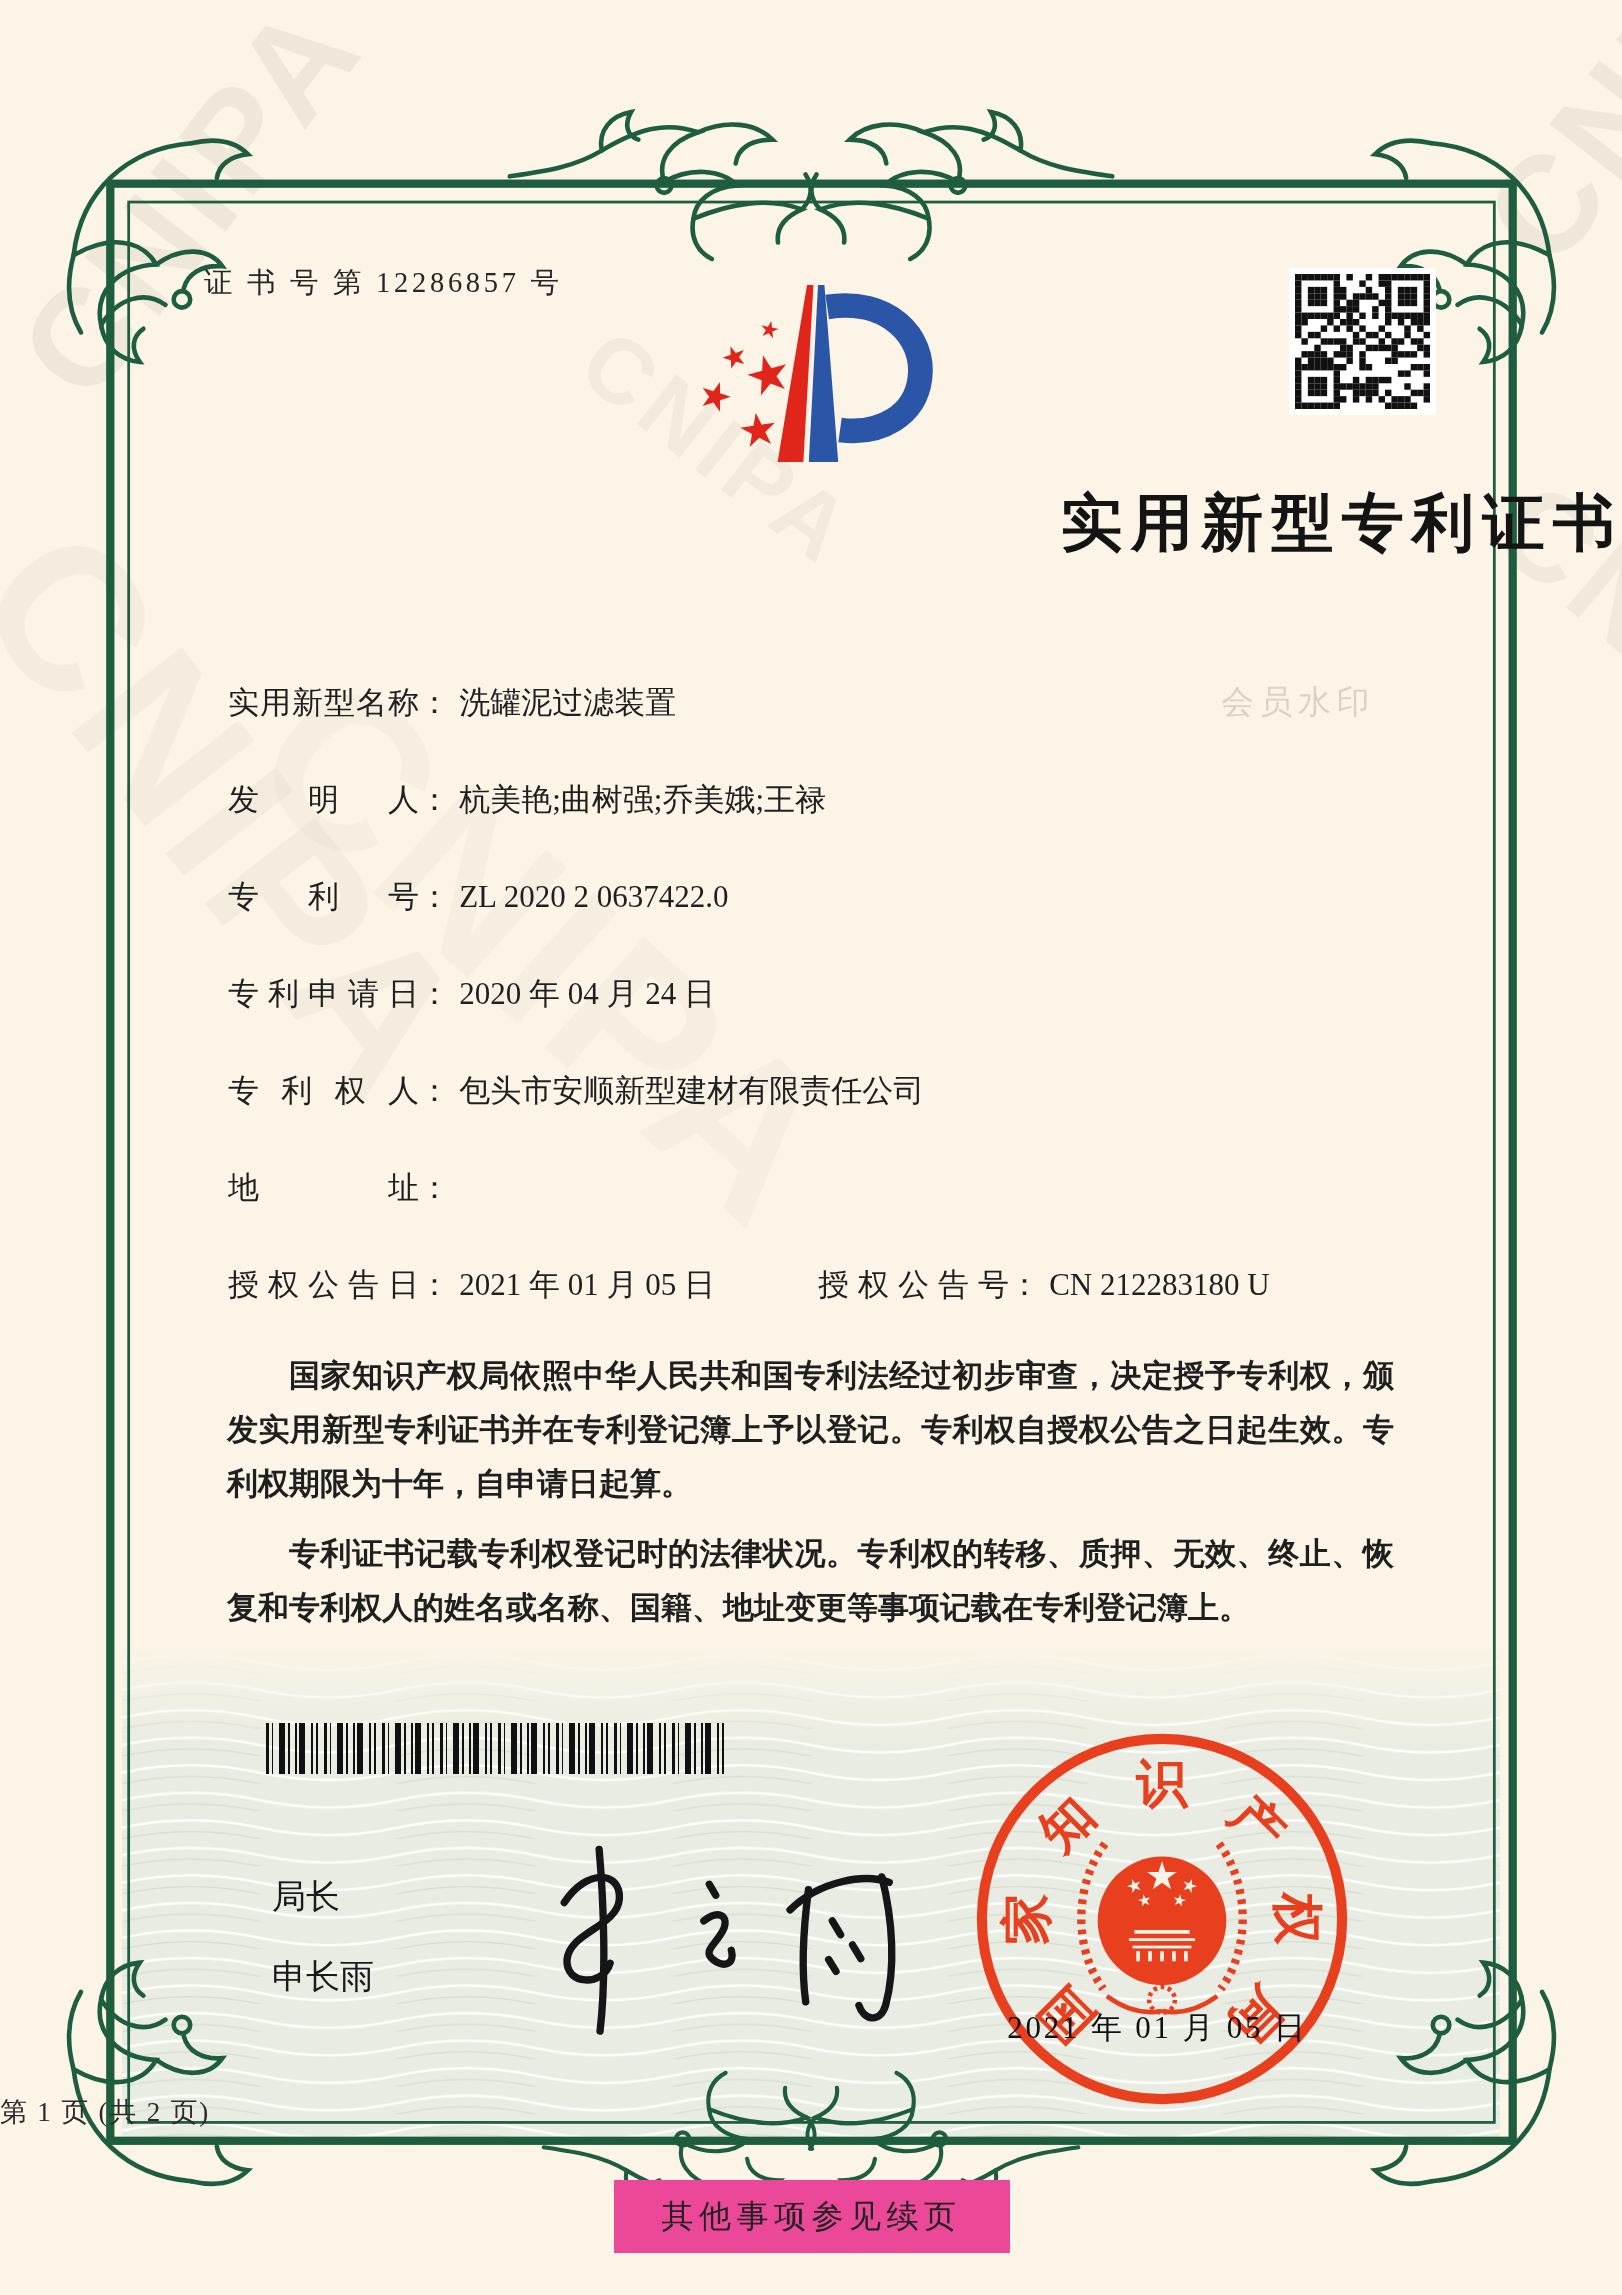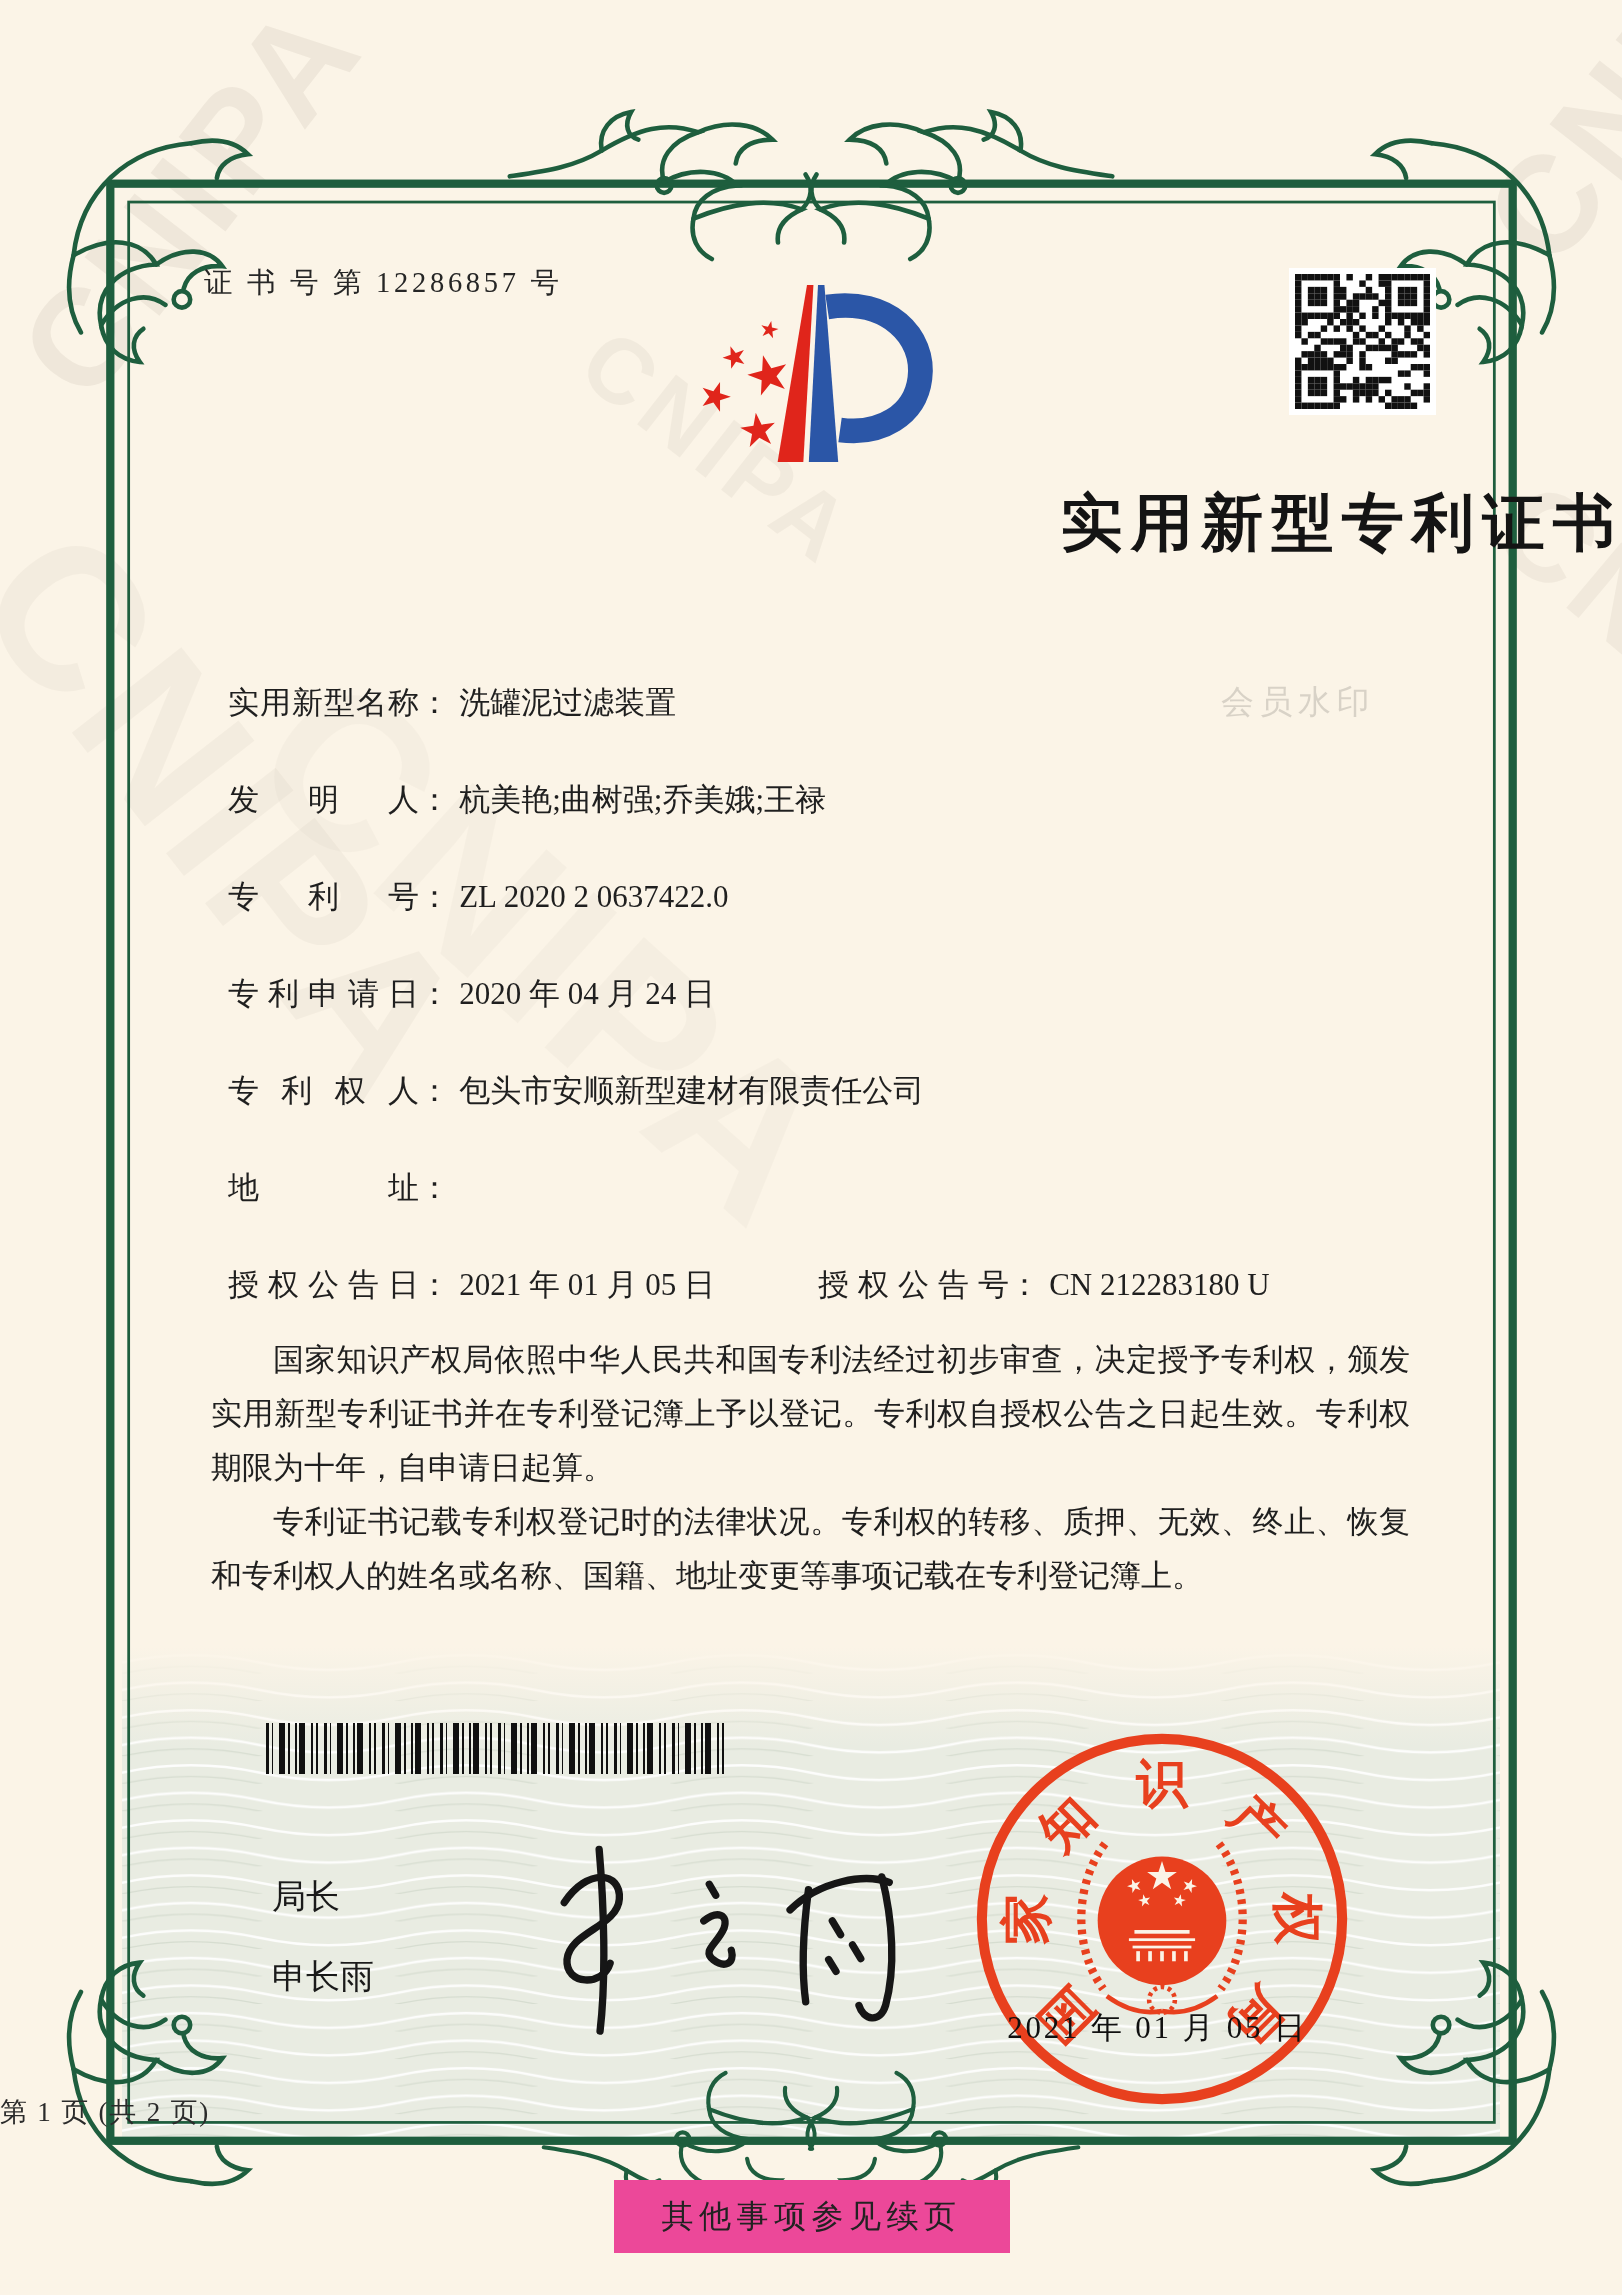--- a/index.html
+++ b/index.html
@@ -36,21 +36,21 @@
                flex:0 0 191px;}
   .colon{flex:0 0 auto;margin-right:9.2px;}
   .field-value{flex:1;}
   .val-pre{white-space:pre-line;}
   .row-grant{margin-bottom:0;}
   .grant-no-label{display:inline-block;width:191px;text-align:justify;text-align-last:justify;
                   margin-left:103px;flex:0 0 191px;}
 
   .paras{position:absolute;left:211px;top:1333px;width:1199px;font-size:31px;line-height:1.74;
          text-align:justify;}
-  .paras p{margin:0;text-indent:2em;}
+  .paras p{margin:16px;text-indent:2em;font-weight:bold;}
 
   
   .wavy{position:absolute;left:122px;top:1646px;width:1378px;height:492px;}
   .wavy .fade{position:absolute;left:0;top:0;width:100%;height:101px;
               background:linear-gradient(#fbf4e7,rgba(251,244,231,0));}
   .barcode{position:absolute;left:266px;top:1723px;width:461px;height:51px;
     background-image:repeating-linear-gradient(90deg,
       #101010 0 2.8px,transparent 2.8px 5.5px,#101010 5.5px 7.3px,transparent 7.3px 13px,
       #101010 13px 19px,transparent 19px 22px,#101010 22px 24px,transparent 24px 28.5px,
       #101010 28.5px 31px,transparent 31px 33px,#101010 33px 39px,transparent 39px 45px,

